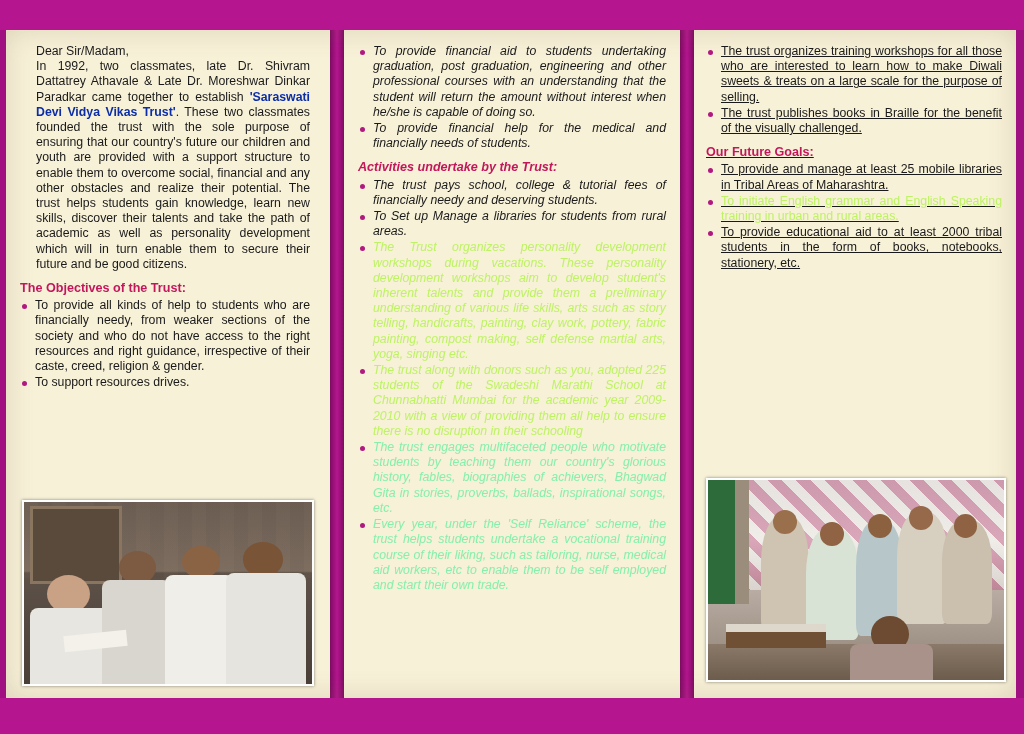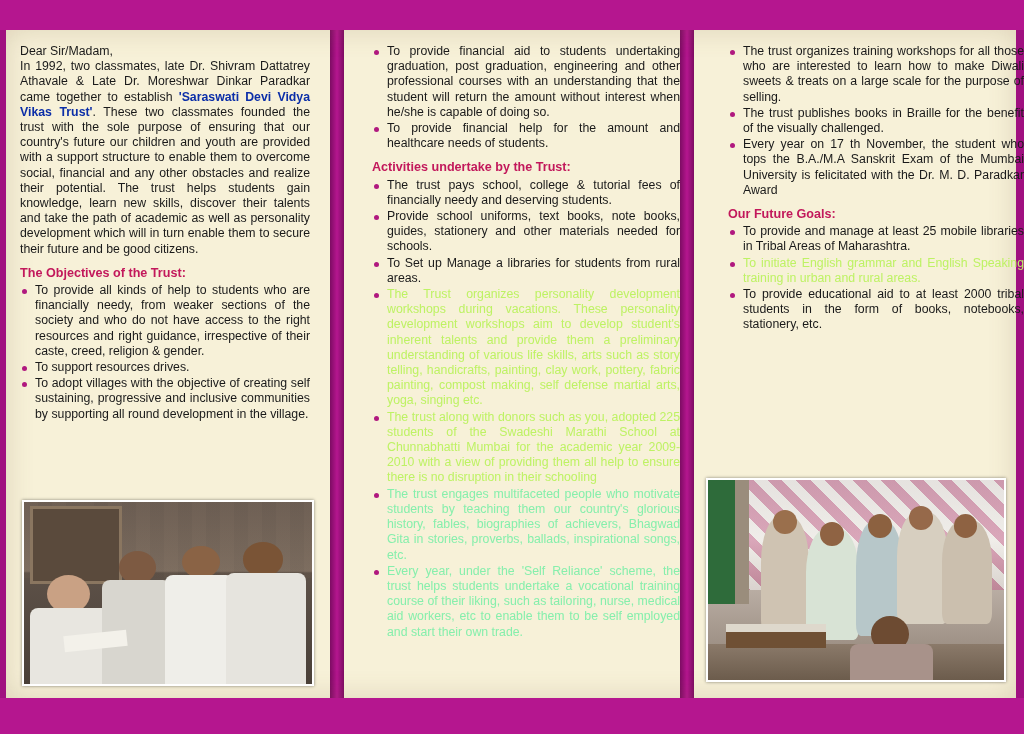--- a/index.html
+++ b/index.html
@@ -39,24 +39,24 @@
   }
   .col{
     position:absolute;
     top:44px;
     color:#1a1a1a;
     font-size:12.3px;
     line-height:15.2px;
     text-align:justify;
   }
   .col1{left:20px;width:290px;}
-  .col2{left:372px;width:308px;}
-  .col3{left:728px;width:296px;}
-
-  .para{margin:0 0 0 0;}
+  .col2{left:358px;width:308px;font-style:italic;}
+  .col3{left:706px;width:296px;text-decoration:underline;}
+
+  .para{margin:0 0 0 16px;}
   .highlight{color:#0b2ea8;font-weight:bold;}
   .sect-head{
     color:#c2185b;
     font-weight:bold;
     font-size:12.6px;
     margin:9px 0 2px 0;
     text-align:left;
   }
   ul.bul{list-style:none;margin:0;padding:0;}
   ul.bul li{
@@ -129,21 +129,20 @@
 <div class="paper-shadow"></div>
 
 <div class="col col1">
   <div class="para">Dear Sir/Madam,</div>
   <div class="para"><span>In 1992, two classmates, late Dr. Shivram Dattatrey Athavale &amp; Late Dr. Moreshwar Dinkar Paradkar came together to establish </span><span class="highlight">'Saraswati Devi Vidya Vikas Trust'</span><span>. These two classmates founded the trust with the sole purpose of ensuring that our country's future our children and youth are provided with a support structure to enable them to overcome social, financial and any other obstacles and realize their potential. The trust helps students gain knowledge, learn new skills, discover their talents and take the path of academic as well as personality development which will in turn enable them to secure their future and be good citizens.</span></div>
 
   <div class="sect-head">The Objectives of the Trust:</div>
   <ul class="bul">
     <li>To provide all kinds of help to students who are financially needy, from weaker sections of the society and who do not have access to the right resources and right guidance, irrespective of their caste, creed, religion &amp; gender.</li>
     <li>To support resources drives.</li>
-    <li>To adopt villages with the objective of creating self sustaining, progressive and inclusive communities by supporting all round development in the village.</li>
   </ul>
 </div>
 
 <div class="photo photo1">
   <div class="ph-bg1"></div>
   <div class="wallpattern" style="opacity:.25;background:repeating-linear-gradient(90deg,rgba(120,100,80,.5) 0 14px,rgba(90,75,60,.5) 14px 28px);height:42%;"></div>
   <div class="board" style="left:2%;top:2%;width:30%;height:40%;background:#5a4a3c;border-color:#8a7660;"></div>
 
   <div class="head" style="left:8%;top:40%;width:15%;height:21%;background:#c9a184;"></div>
   <div class="shirt" style="left:2%;top:58%;width:28%;height:44%;background:#e8e6e0;"></div>
@@ -156,40 +155,38 @@
 
   <div class="head" style="left:76%;top:22%;width:14%;height:19%;background:#7a5436;"></div>
   <div class="shirt" style="left:70%;top:39%;width:28%;height:62%;background:#e6e4de;"></div>
 
   <div style="position:absolute;left:14%;top:72%;width:22%;height:9%;background:#f3f1ea;transform:rotate(-6deg);"></div>
 </div>
 
 <div class="col col2">
   <ul class="bul">
     <li>To provide financial aid to students undertaking graduation, post graduation, engineering and other professional courses with an understanding that the student will return the amount without interest when he/she is capable of doing so.</li>
-    <li>To provide financial help for the amount and healthcare needs of students.</li>
+    <li>To provide financial help for the medical and financially needs of students.</li>
   </ul>
 
   <div class="sect-head">Activities undertake by the Trust:</div>
   <ul class="bul">
     <li>The trust pays school, college &amp; tutorial fees of financially needy and deserving students.</li>
-    <li>Provide school uniforms, text books, note books, guides, stationery and other materials needed for schools.</li>
     <li>To Set up Manage a libraries  for students from rural areas.</li>
     <li class="semi">The Trust organizes personality development workshops during vacations. These personality development workshops aim to develop student's inherent talents and provide them a preliminary understanding of various life skills, arts such as story telling, handicrafts, painting, clay work, pottery, fabric painting, compost making, self defense martial arts, yoga, singing etc.</li>
     <li class="semi">The trust along with donors such as you, adopted 225 students of the Swadeshi Marathi School at Chunnabhatti Mumbai for the academic year 2009-2010 with a view of providing them all help to ensure there is no disruption in their schooling</li>
     <li class="faded faded-li">The trust engages multifaceted people who motivate students by teaching them our country's glorious history, fables, biographies of achievers, Bhagwad Gita in stories, proverbs, ballads, inspirational songs, etc.</li>
     <li class="faded faded-li">Every year, under the 'Self Reliance' scheme, the trust helps students undertake a vocational training course of their liking, such as tailoring, nurse, medical aid workers, etc to enable them to be self employed and start their own trade.</li>
   </ul>
 </div>
 
 <div class="col col3">
   <ul class="bul">
     <li>The trust organizes training workshops for all those who are interested to learn how to make Diwali sweets &amp; treats on a large scale for the purpose of selling.</li>
     <li>The trust publishes books in Braille for the benefit of the visually challenged.</li>
-    <li>Every year on 17 th November, the student who tops the B.A./M.A Sanskrit Exam of the Mumbai University is felicitated with the Dr. M. D. Paradkar Award</li>
   </ul>
 
   <div class="sect-head">Our Future Goals:</div>
   <ul class="bul">
     <li>To provide and manage at least 25 mobile libraries in Tribal Areas of Maharashtra.</li>
     <li class="semi">To initiate English grammar and English Speaking training in urban and rural areas.</li>
     <li>To provide educational aid to at least 2000 tribal students in the form of books, notebooks, stationery, etc.</li>
   </ul>
 </div>
 

